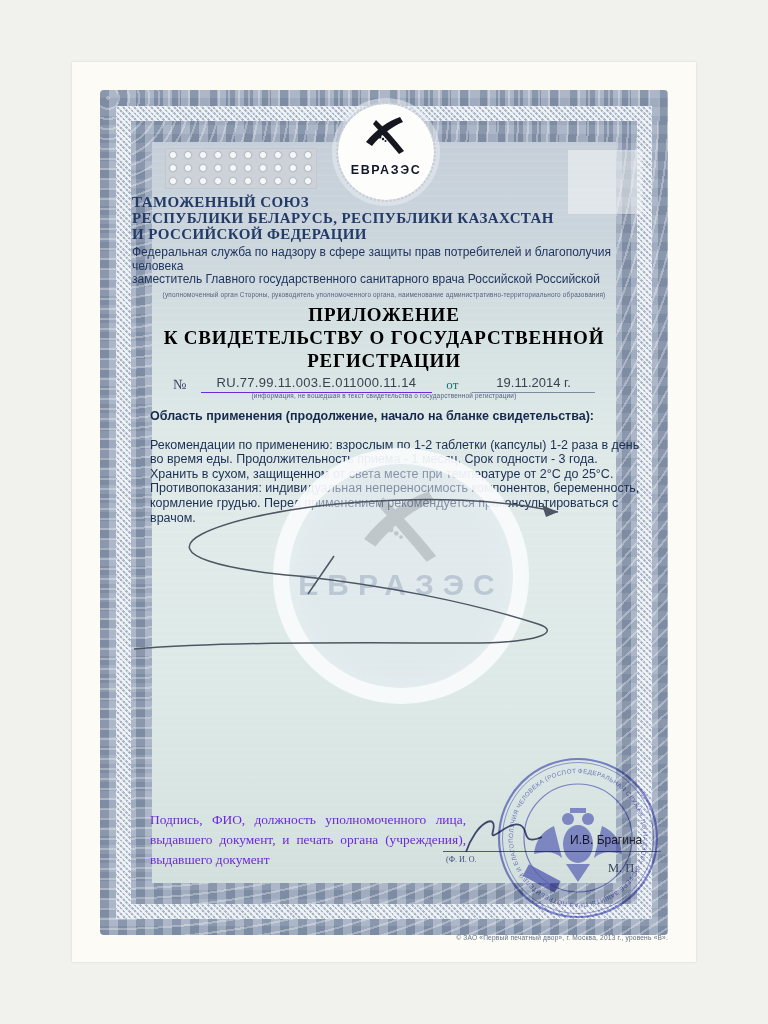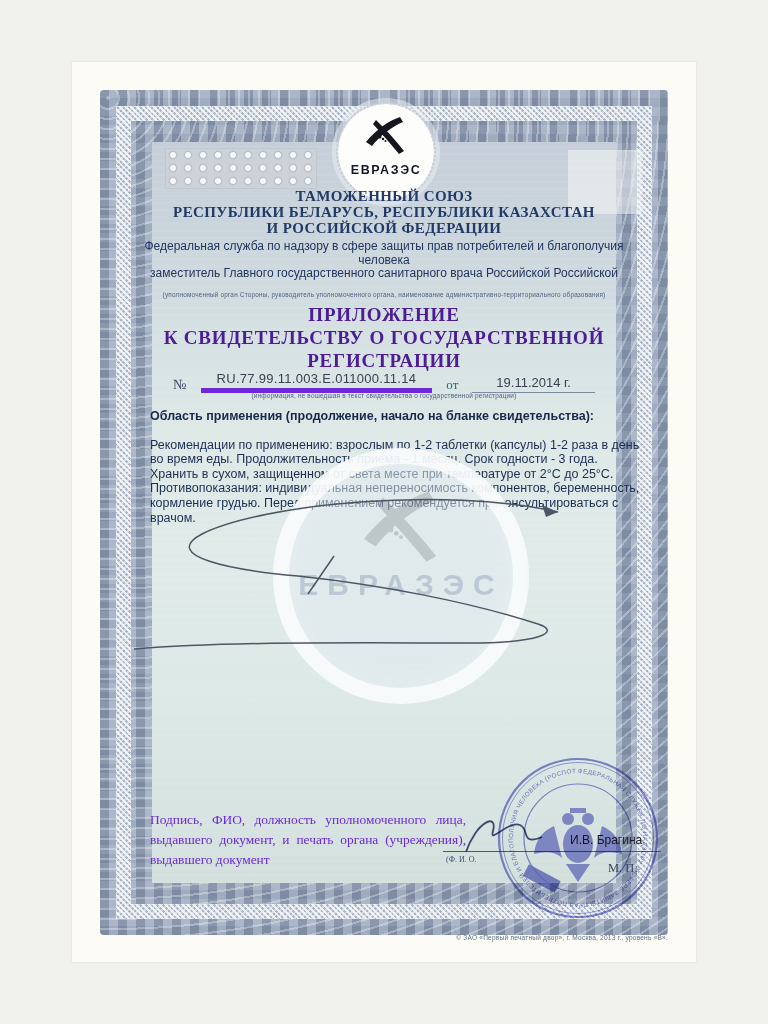--- a/index.html
+++ b/index.html
@@ -26,32 +26,32 @@
     background-image:radial-gradient(circle at 7px 6px,#f6f7f8 2.5px,#b9c0c9 3.5px,rgba(205,210,216,0) 5px);
     background-size:15px 13px;border:1px solid #c2c8cf;}
   .light-patch{position:absolute;left:496px;top:88px;width:74px;height:64px;background:rgba(244,246,245,.55);}
   
   .logo{position:absolute;left:265px;top:41px;width:96px;height:96px;border-radius:50%;background:#fdfdfc;
     border:1px solid #d9dce1;outline:2px dotted #c7ccd4;outline-offset:-1px;
     box-shadow:0 0 0 5px rgba(232,237,242,.55);display:flex;flex-direction:column;align-items:center;justify-content:flex-start;}
   .logo svg{width:54px;height:50px;margin-top:8px;}
   .logo-text{font-size:12.5px;font-weight:bold;letter-spacing:1.6px;color:#121829;margin-top:1px;}
   
-  .hdr{position:absolute;left:60px;right:60px;top:126px;text-align:center;color:#223a66;}
+  .hdr{position:absolute;left:60px;right:60px;top:132px;color:#223a66;}
   .hdr .s{font-family:"Liberation Serif",serif;font-weight:bold;font-size:15px;line-height:16px;letter-spacing:.4px;}
   .hdr .n{font-size:12px;line-height:13.5px;color:#20355f;}
   .gap4{height:4px;}
   .tiny{font-size:6.4px;color:#516080;text-align:center;letter-spacing:.2px;}
   .note-above{position:absolute;left:60px;right:60px;top:229px;}
-  .title{position:absolute;left:30px;right:30px;top:241px;text-align:center;color:#4c1d95;
+  .title{position:absolute;left:30px;right:30px;top:241px;text-align:center;color:#000000;
     font-family:"Liberation Serif",serif;font-weight:bold;font-size:19px;line-height:23px;letter-spacing:.8px;}
   
   .numrow{position:absolute;left:60px;right:60px;top:297px;display:flex;justify-content:center;align-items:flex-end;gap:14px;}
   .numsign{font-family:"Liberation Serif",serif;font-size:14px;color:#3c4a68;}
-  .numval{border-bottom:5px solid #6d28d9;padding:0 16px 2px;font-size:13px;color:#3b4150;letter-spacing:.3px;}
+  .numval{border-bottom:1px solid #6d28d9;padding:0 16px 2px;font-size:13px;color:#3b4150;letter-spacing:.3px;}
   .fromlbl{font-family:"Liberation Serif",serif;font-size:13px;color:#0f766e;}
   .dateval{border-bottom:1px solid #7e8aa0;padding:0 24px 2px;font-size:13px;color:#3b4150;margin-top:16px;}
   .note-below{position:absolute;left:60px;right:60px;top:330px;}
   
   .bodyblock{position:absolute;left:78px;width:496px;top:347px;color:#1b2e52;font-size:12.5px;line-height:14.6px;}
   .bodyblock .bh{font-weight:bold;color:#16294d;margin-bottom:14px;}
   
   .wm{position:absolute;left:201px;top:386px;width:224px;height:224px;border-radius:50%;
     border:16px solid rgba(250,252,253,.85);
     background:radial-gradient(circle,rgba(225,232,239,.50) 55%,rgba(240,245,248,.60) 100%);

